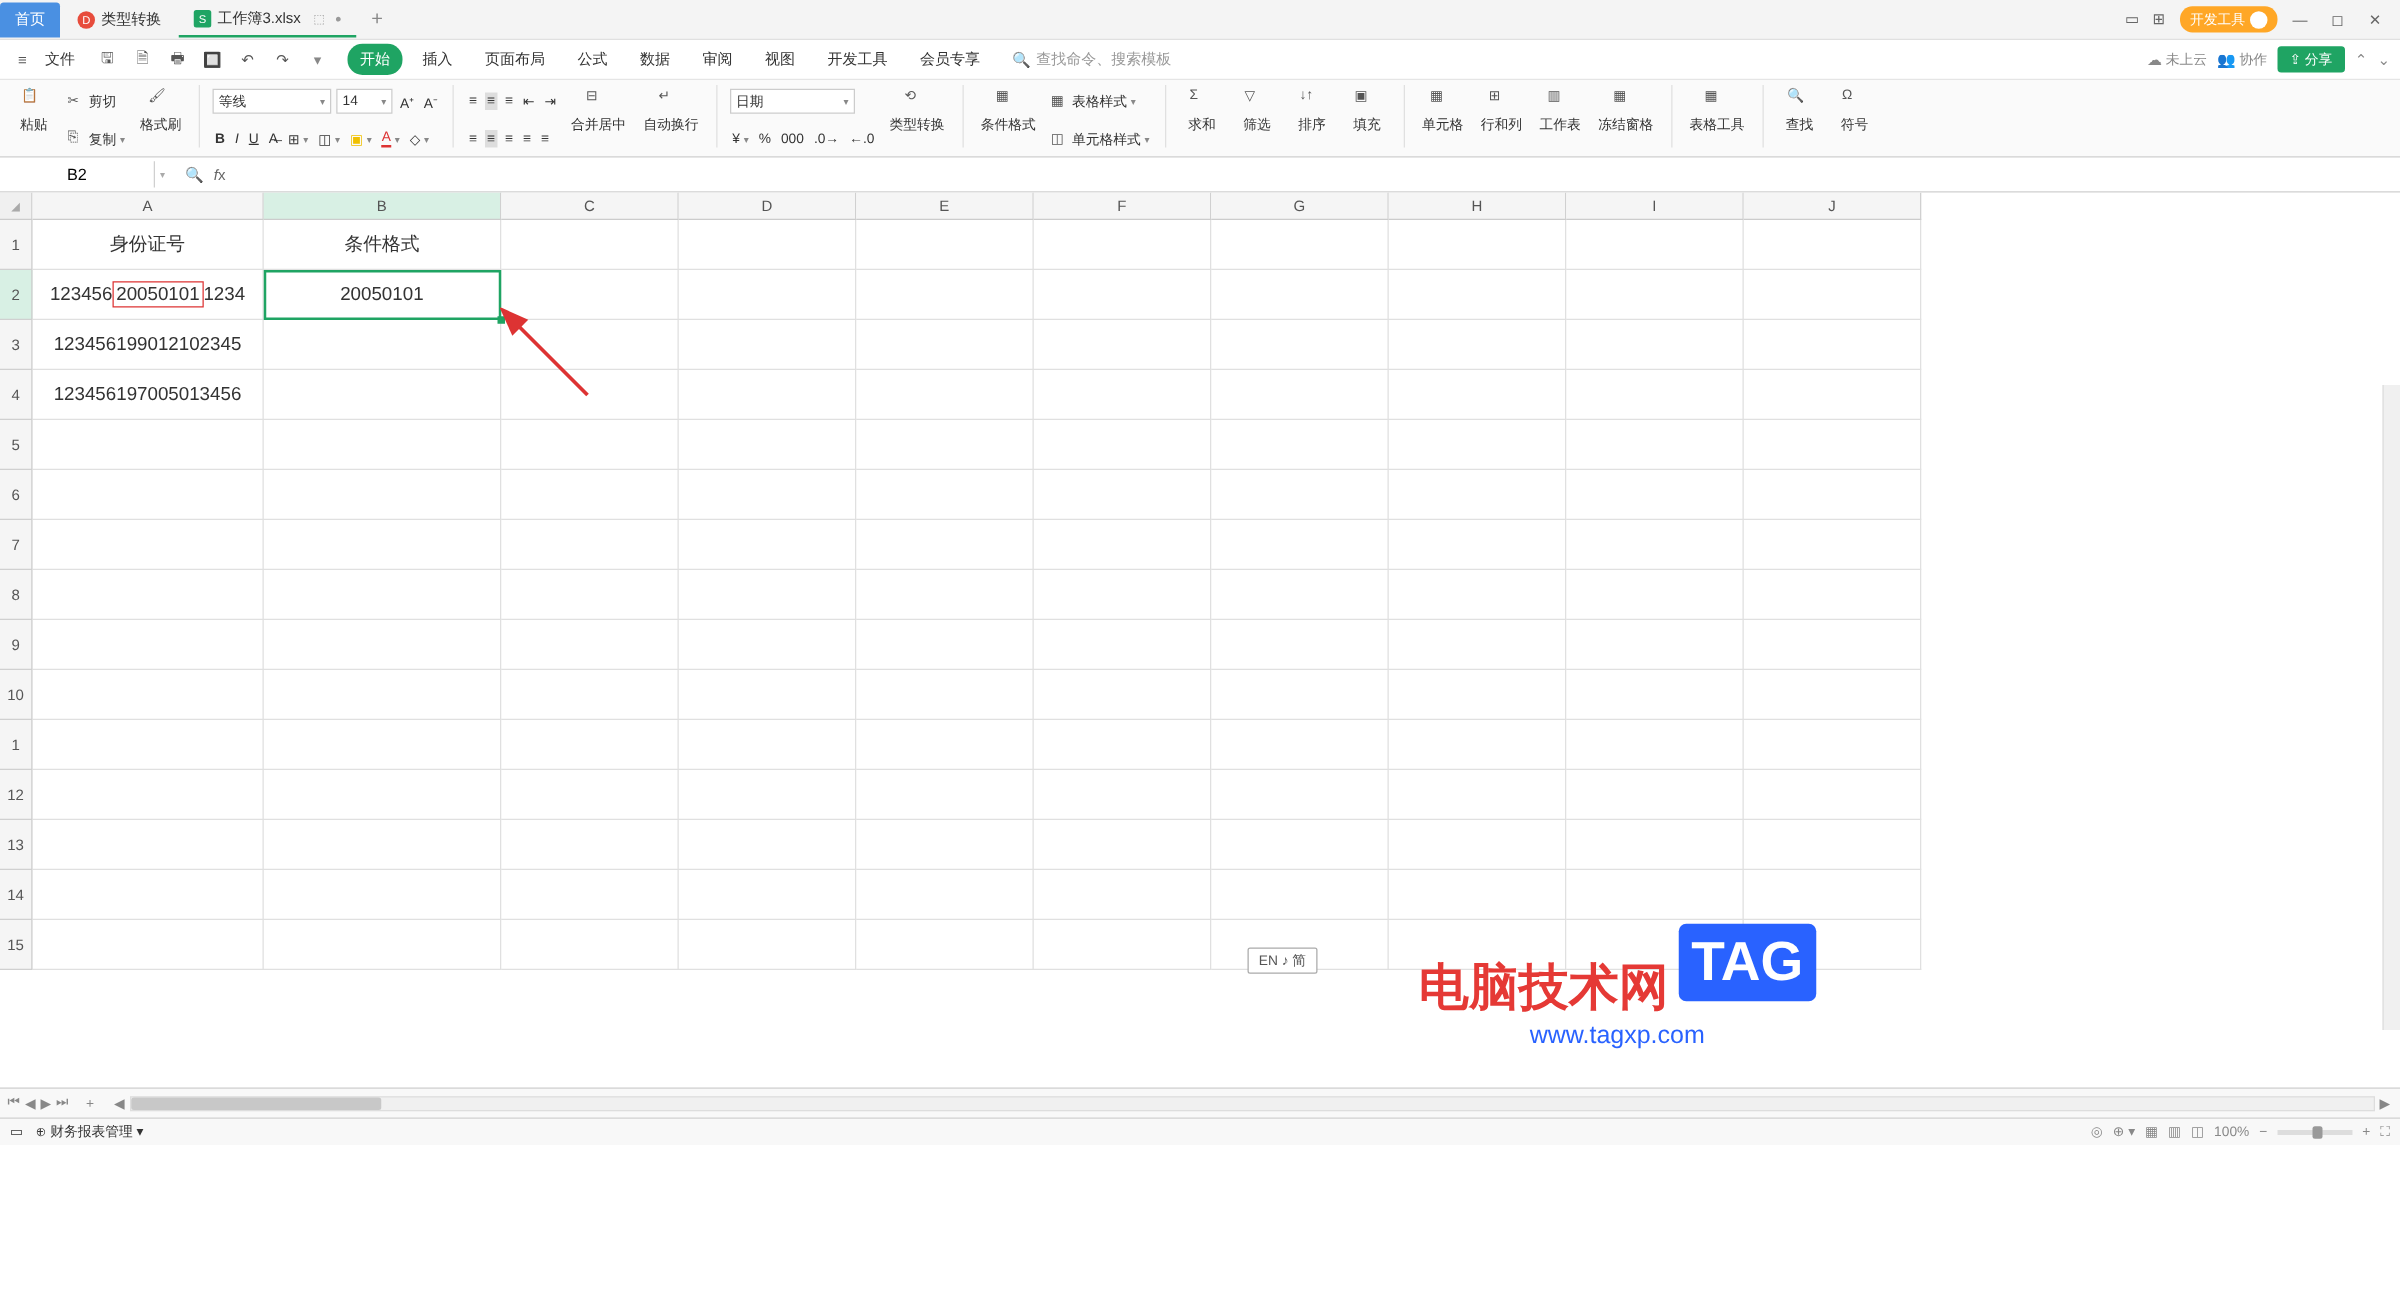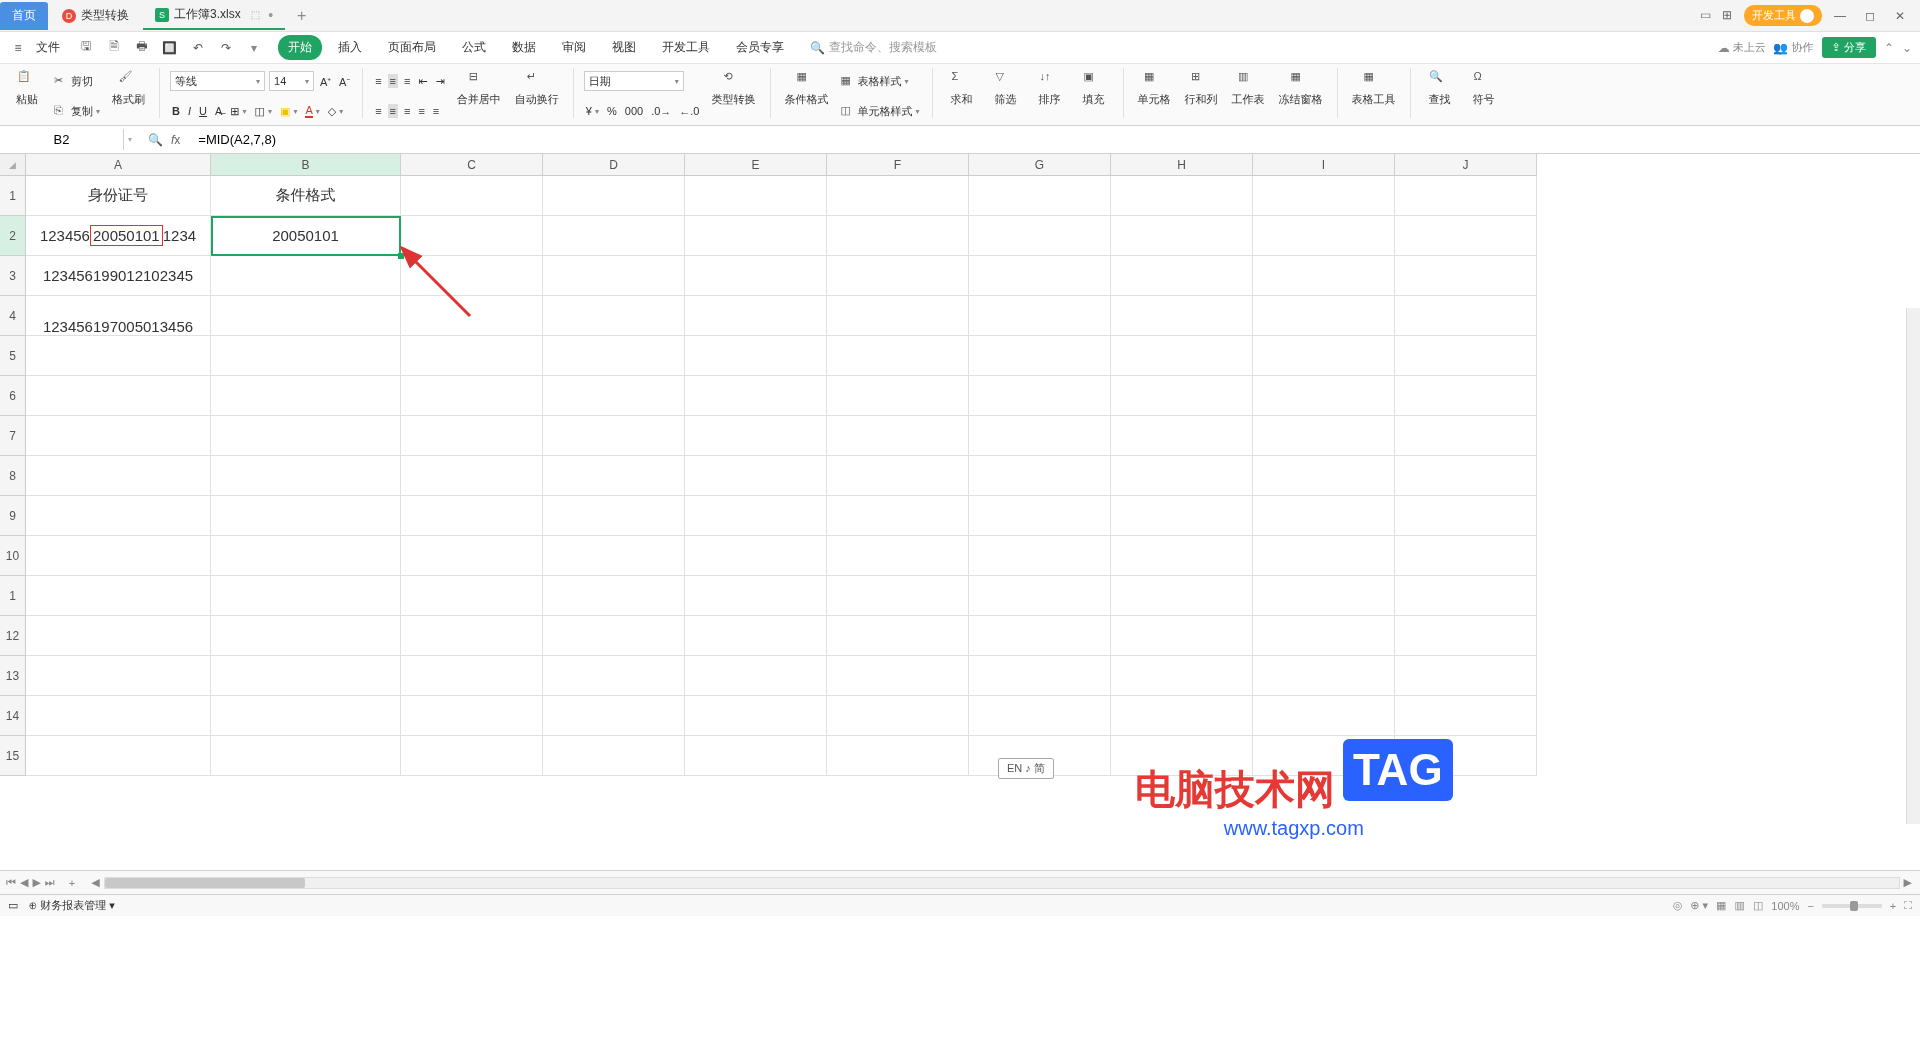--- a/index.html
+++ b/index.html
@@ -363,21 +363,20 @@
     </div>
 </div>
 
 <div class="formulabar">
   <input class="namebox" value="B2" style="">
   <span style="color:#aaa;padding:0 4px" class="dd">▾</span>
   <div class="fb-icons">
     <span>🔍</span>
     <span><i>f</i>x</span>
   </div>
-  <input class="formula-input" value="=MID(A2,7,8)" style="">
 </div>
 
 <div class="sheet-area">
   <div class="grid-corner">
       <span style="font-size:9px;color:#aaa">◢</span>
     </div>
   <div class="col-headers" id="colhdrs">
       <div class="col-h" style="width: 185px;">A</div>
       <div class="col-h active" style="width: 190px;">B</div>
       <div class="col-h" style="width: 142px;">C</div>
@@ -440,21 +439,21 @@
       </div>
       <div class="cell" style="left: 185px; top: 80px; width: 190px; height: 40px;"></div>
       <div class="cell" style="left: 375px; top: 80px; width: 142px; height: 40px;"></div>
       <div class="cell" style="left: 517px; top: 80px; width: 142px; height: 40px;"></div>
       <div class="cell" style="left: 659px; top: 80px; width: 142px; height: 40px;"></div>
       <div class="cell" style="left: 801px; top: 80px; width: 142px; height: 40px;"></div>
       <div class="cell" style="left: 943px; top: 80px; width: 142px; height: 40px;"></div>
       <div class="cell" style="left: 1085px; top: 80px; width: 142px; height: 40px;"></div>
       <div class="cell" style="left: 1227px; top: 80px; width: 142px; height: 40px;"></div>
       <div class="cell" style="left: 1369px; top: 80px; width: 142px; height: 40px;"></div>
-      <div class="cell" style="left: 0px; top: 120px; width: 185px; height: 40px; align-items: flex-end;">
+      <div class="cell" style="left: 0px; top: 120px; width: 185px; height: 40px;">
         <span style="font-size:15px">123456197005013456</span>
       </div>
       <div class="cell" style="left: 185px; top: 120px; width: 190px; height: 40px;"></div>
       <div class="cell" style="left: 375px; top: 120px; width: 142px; height: 40px;"></div>
       <div class="cell" style="left: 517px; top: 120px; width: 142px; height: 40px;"></div>
       <div class="cell" style="left: 659px; top: 120px; width: 142px; height: 40px;"></div>
       <div class="cell" style="left: 801px; top: 120px; width: 142px; height: 40px;"></div>
       <div class="cell" style="left: 943px; top: 120px; width: 142px; height: 40px;"></div>
       <div class="cell" style="left: 1085px; top: 120px; width: 142px; height: 40px;"></div>
       <div class="cell" style="left: 1227px; top: 120px; width: 142px; height: 40px;"></div>

